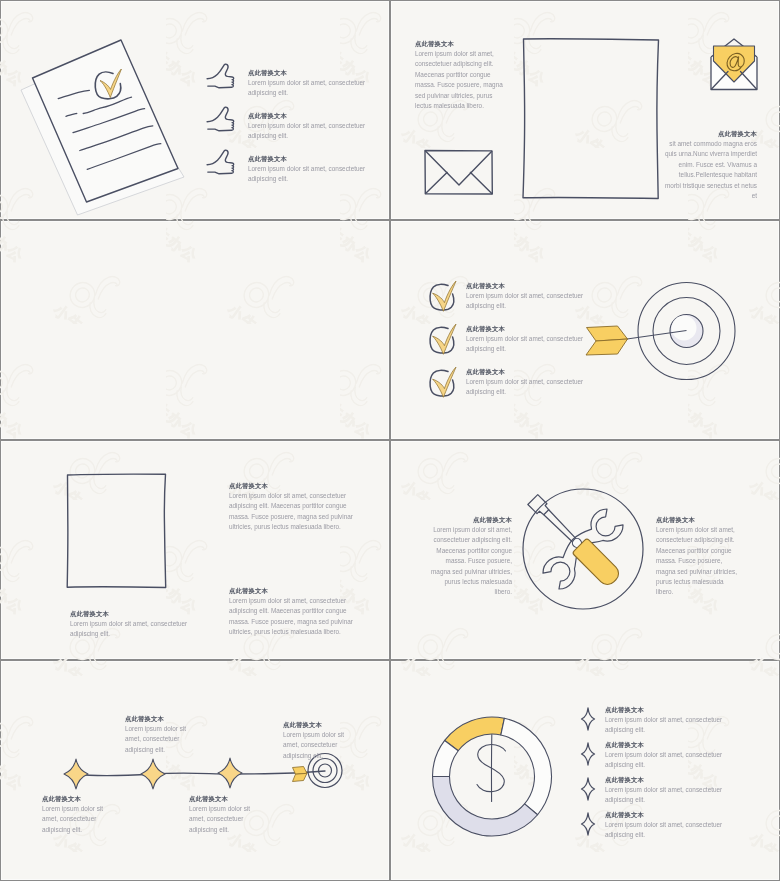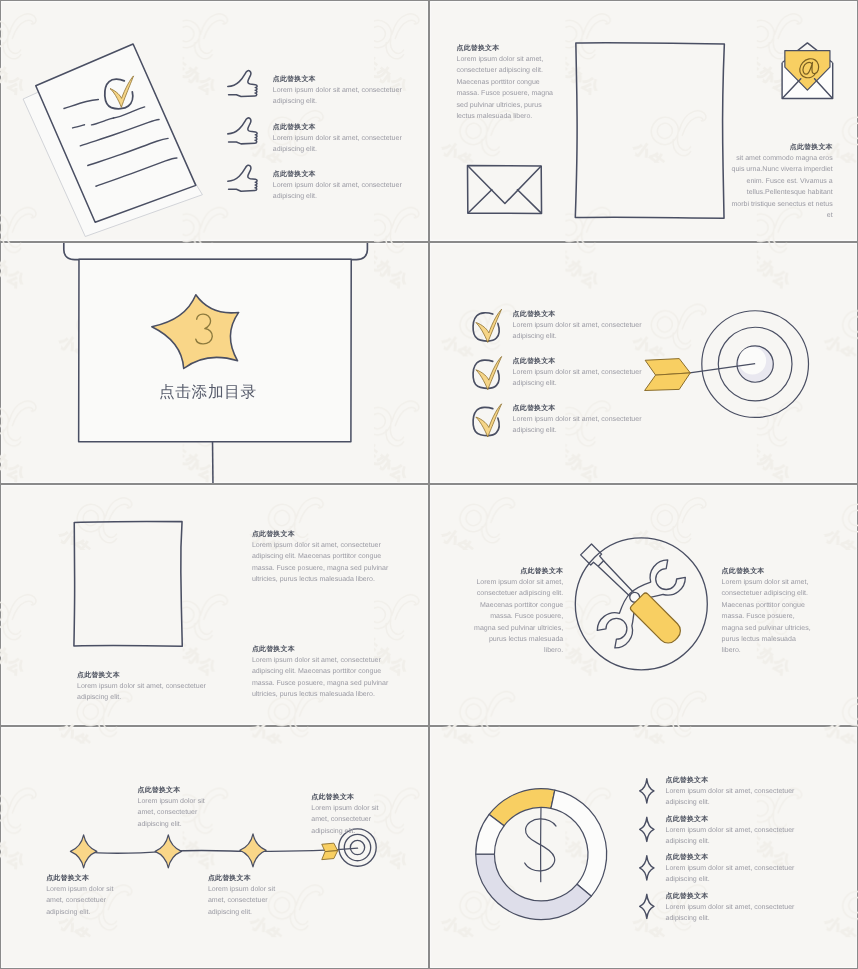--- a/index.html
+++ b/index.html
@@ -182,35 +182,20 @@
     </svg>
     <div class="blk blk-l">
       <div class="tt">点此替换文本</div>
       <div class="bb">Lorem ipsum dolor sit amet, consectetuer adipiscing elit. Maecenas porttitor congue massa. Fusce posuere, magna sed pulvinar ultricies, purus lectus malesuada libero.</div>
     </div>
     <div class="blk blk-r">
       <div class="tt">点此替换文本</div>
       <div class="bb">sit amet commodo magna eros quis urna.Nunc viverra imperdiet enim. Fusce est. Vivamus a tellus.Pellentesque habitant morbi tristique senectus et netus et</div>
     </div>
   </div>
-  <div class="slide s3">
-    <svg class="art" width="388" height="218" viewBox="0 0 388 218">
-
-      <path d="M57 -6 L333 -6 L333 6 C333 11.8 329 15 323 15 L67 15 C61 15 57 11.8 57 6 Z" fill="#fafaf9" stroke="#4a4f63" stroke-width="1.5" stroke-linejoin="round"></path>
-
-      <path d="M70.8 14.6 L318.3 14.6 L318 180.6 L70.5 180.6 Z" fill="#fafaf9" stroke="#4a4f63" stroke-width="1.4" stroke-linejoin="round"></path>
-
-      <path d="M192.2 180.6 L192.6 218" fill="none" stroke="#4a4f63" stroke-width="1.4"></path>
-
-      <path d="M177 47 Q190.5 66.1 216 63 Q201.5 83.5 215 107 Q187.0 98.3 166 114 Q164.4 89.3 137 76 Q167.6 69.9 177 47 Z" fill="#f9d688" stroke="#4a4f63" stroke-width="1.4" stroke-linejoin="round"></path>
-      <path d="M177.8 69.2 C178.2 66.5 180.6 64.7 183.4 64.6 C187.4 64.4 190.3 67.1 190.4 70.6 C190.5 73.6 188.4 76.1 185.2 77.8 C189.5 78.2 192.2 81.2 192 84.9 C191.7 89 188 91.8 183.4 91.6 C180 91.5 177.6 89.9 177 87.4" fill="none" stroke="#8d7a3d" stroke-width="1.25" stroke-linecap="round" stroke-linejoin="round"></path>
-      <text x="181" y="101" font-size="0" fill="none">3</text>
-    </svg>
-    <div class="s3cap">点击添加目录</div>
-  </div>
   <div class="slide s4">
     <svg class="art" width="388" height="218" viewBox="0 0 388 218">
       <g>
         <circle cx="295.5" cy="110" r="48.5" fill="none" stroke="#4a4f63" stroke-width="1.1"></circle>
         <circle cx="295.5" cy="110" r="33.5" fill="none" stroke="#4a4f63" stroke-width="1.1"></circle>
         <circle cx="295.5" cy="110" r="16.5" fill="#e9e8f0" stroke="#4a4f63" stroke-width="1.1"></circle>
         <circle cx="293" cy="107" r="12.5" fill="#fbfbfa" stroke="none"></circle>
       </g>
       <g>
         <path d="M236 118 L295.5 109.5" fill="none" stroke="#4a4f63" stroke-width="1.1"></path>

